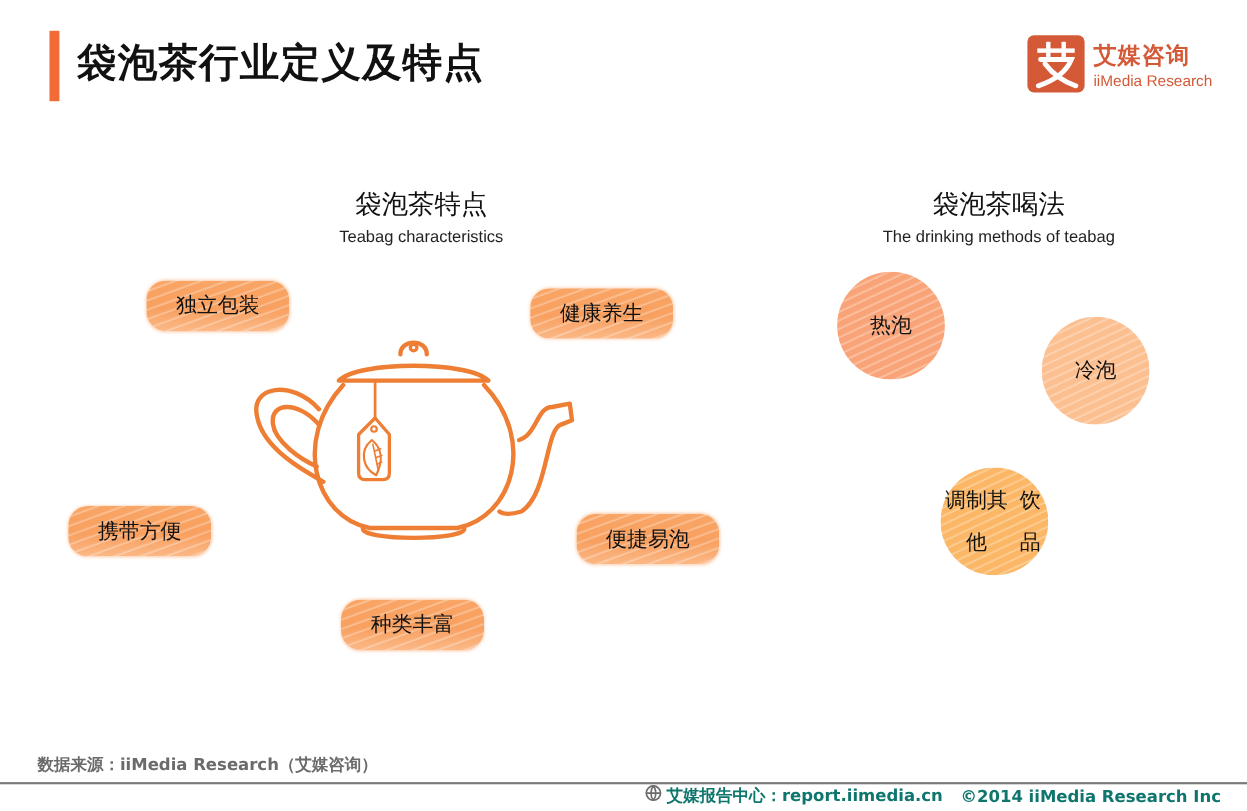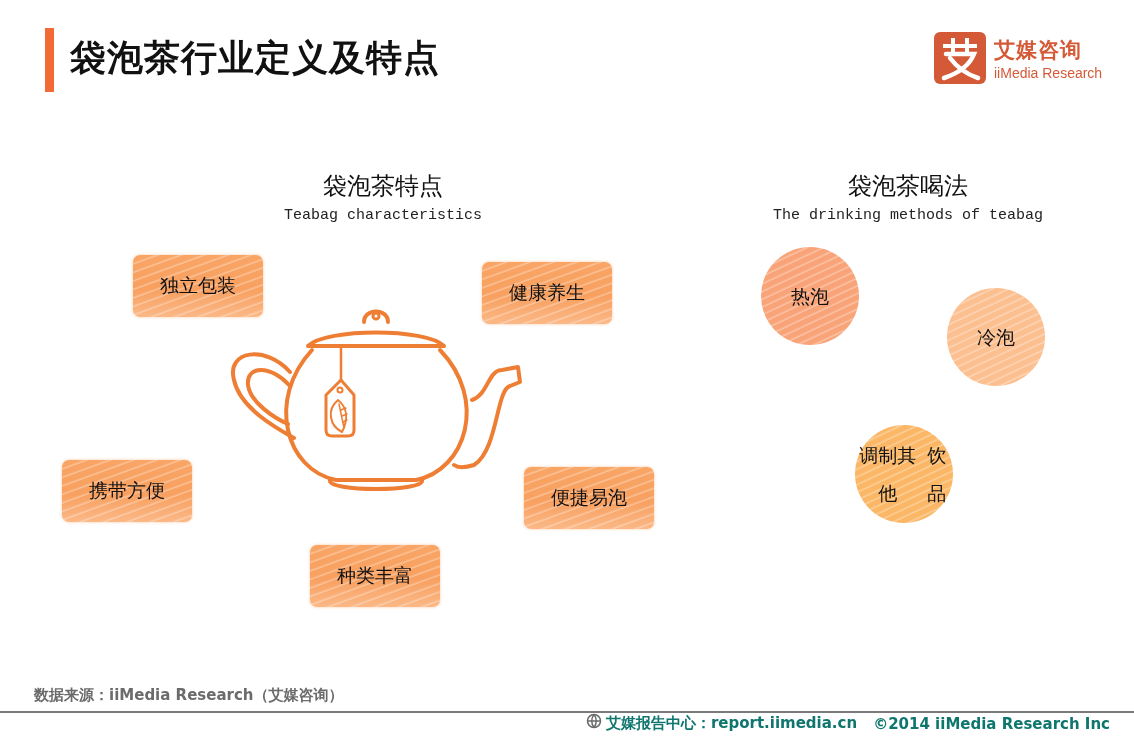--- a/index.html
+++ b/index.html
@@ -11,25 +11,25 @@
 
   .logo { position: absolute; left: 934px; top: 32px; display: flex; align-items: center; }
   .logo-mark { width: 52px; height: 52px; background: #d45a37; border-radius: 6px; position: relative; overflow: hidden; }
   .logo-mark svg { position: absolute; left: 0; top: 0; }
   .logo-text { margin-left: 8px; display: flex; flex-direction: column; }
   .logo-cn { font-size: 21px; font-weight: bold; color: #d45a37; line-height: 30px; letter-spacing: 1px; }
   .logo-en { font-size: 14px; color: #d45a37; line-height: 16px; font-family: "Liberation Sans", sans-serif; }
 
   .section-head { position: absolute; text-align: center; }
   .section-head .cn { font-size: 24px; font-weight: normal; color: #111; line-height: 26px; }
-  .section-head .en { font-size: 15px; color: #222; margin-top: 8px; font-family: Liberation Mono, monospace; }
+  .section-head .en { font-size: 15px; color: #222; margin-top: 8px; font-family: Liberation Sans, sans-serif; }
   #head-left { left: 283px; top: 173px; width: 200px; }
   #head-right { left: 768px; top: 173px; width: 280px; }
 
-  .tag { position: absolute; width: 130px; height: 62px; border-radius: 7px;
+  .tag { position: absolute; width: 130px; height: 46px; border-radius: 18px;
          display: flex; align-items: center; justify-content: center;
          font-size: 19px; color: #111;
          background:
            repeating-linear-gradient(-20deg, rgba(255,255,255,0) 0px, rgba(255,255,255,0) 5px, rgba(255,255,255,0.35) 6px, rgba(255,255,255,0) 8px),
            linear-gradient(180deg, #f9a565 0%, #f8a060 55%, #fbb886 100%);
          box-shadow: 0 0 3px rgba(248,160,96,0.6);
   }
 
   .circle { position: absolute; border-radius: 50%;
             display: flex; align-items: center; justify-content: center; text-align: center;

